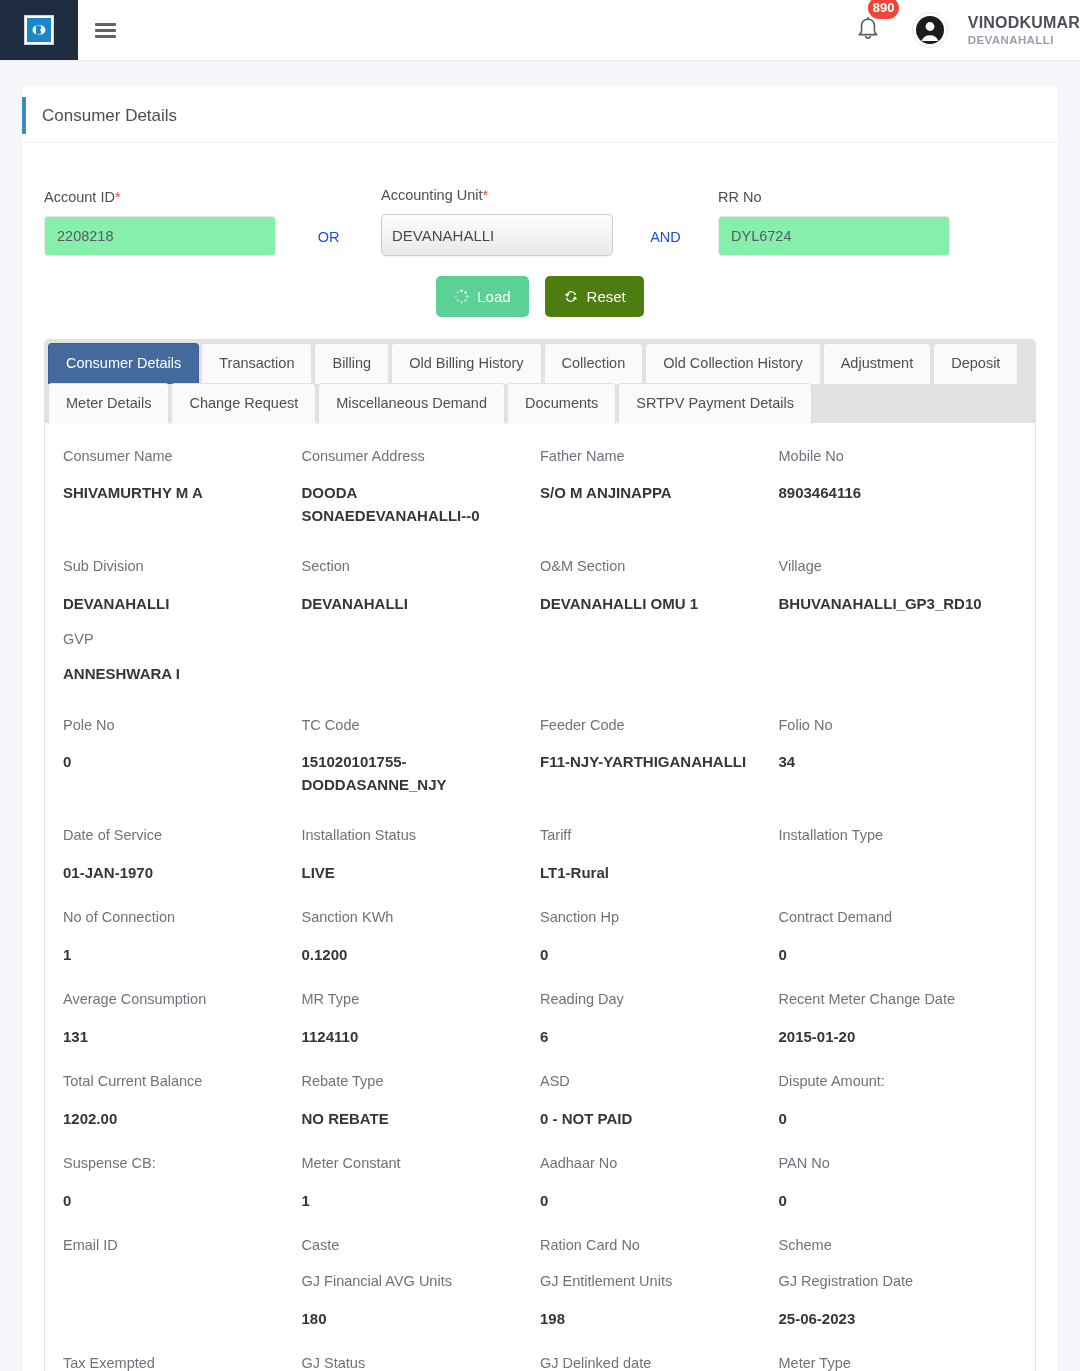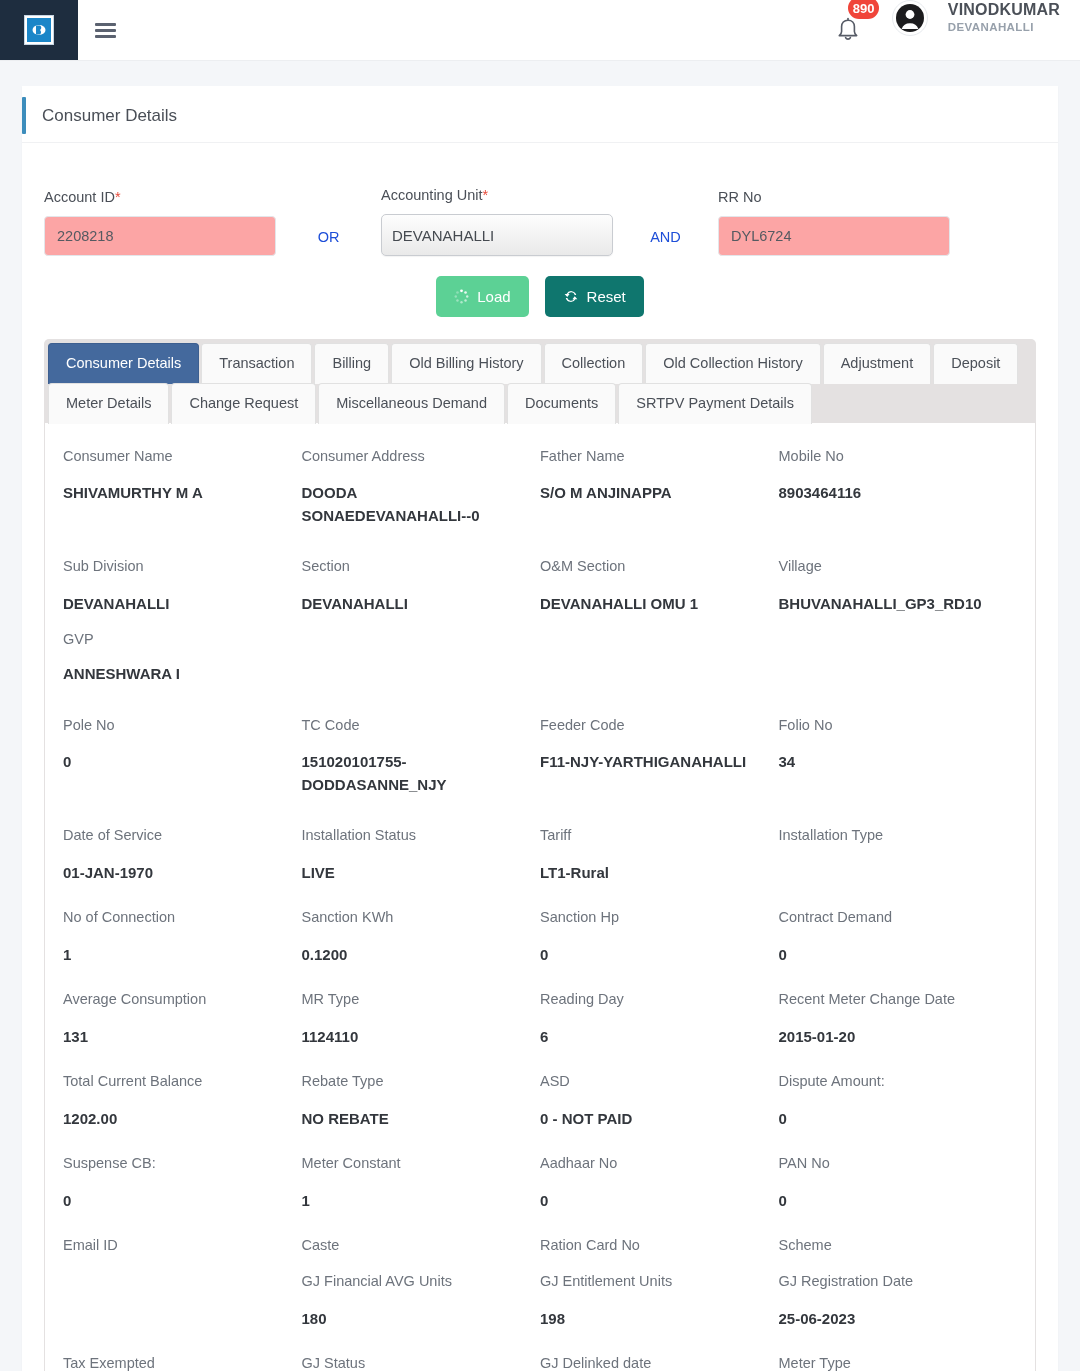--- a/index.html
+++ b/index.html
@@ -42,21 +42,21 @@
     width:54px;
     display:flex;align-items:center;justify-content:center;
     cursor:pointer;
   }
   .hamburger .bars{width:21px;}
   .hamburger .bars i{
     display:block;height:3px;background:#5b6270;margin:3px 0;border-radius:1px;
   }
   .nav-spacer{flex:1;}
   .nav-right{
-    display:flex;align-items:flex-start;gap:8px;padding-right:20px;
+    display:flex;align-items:center;gap:8px;
   }
   .bell-wrap{
     position:relative;width:56px;height:61px;
     display:flex;align-items:center;justify-content:center;cursor:pointer;
   }
   .bell-badge{
     position:absolute;top:-3px;left:28px;
     min-width:30px;height:22px;border-radius:11px;
     background:#f0453a;color:#fff;font-size:13px;font-weight:700;
     display:flex;align-items:center;justify-content:center;
@@ -102,21 +102,21 @@
   .fgroup{display:flex;flex-direction:column;}
   .fgroup.f1{width:232px;margin-top:24px;}
   .fgroup.f2{width:232px;}
   .fgroup.f3{width:232px;}
   .flabel{
     font-size:14.5px;color:#4a4f57;margin-bottom:11px;font-weight:400;
   }
   .req{color:#e74c3c;}
   .finput{
     height:40px;border:1px solid #e3e6ea;border-radius:4px;
-    background:#fca5a5;font-size:14.5px;color:#555a61;
+    background:#86efac;font-size:14.5px;color:#555a61;
     padding:0 12px;font-family:"Liberation Sans",sans-serif;
     outline:none;width:100%;
   }
   .fselect{
     height:42px;width:100%;
     border:1px solid #c9ccd1;border-radius:5px;
     background:linear-gradient(180deg,#fdfdfd 0%,#f2f2f2 55%,#e9e9e9 100%);
     font-size:15px;color:#454a50;padding:0 10px;
     font-family:"Liberation Sans",sans-serif;outline:none;
     -webkit-appearance:none;appearance:none;
@@ -131,21 +131,21 @@
     display:flex;justify-content:center;gap:16px;
     margin-top:20px;
   }
   .btn{
     height:41px;border:none;border-radius:5px;
     font-size:15px;color:#fff;font-family:"Liberation Sans",sans-serif;
     display:flex;align-items:center;gap:8px;
     padding:0 18px;cursor:pointer;
   }
   .btn-load{background:#5cd195;}
-  .btn-reset{background:#0f766e;justify-content:center;}
+  .btn-reset{background:#4d7c0f;justify-content:center;}
   .btn svg{display:block;}
 
   
   .tabstrip{
     margin-top:22px;
     background:#e4e1e1;
     border-radius:5px 5px 0 0;
     padding:4px 4px 0 4px;
     display:flex;flex-wrap:wrap;
     row-gap:0;

